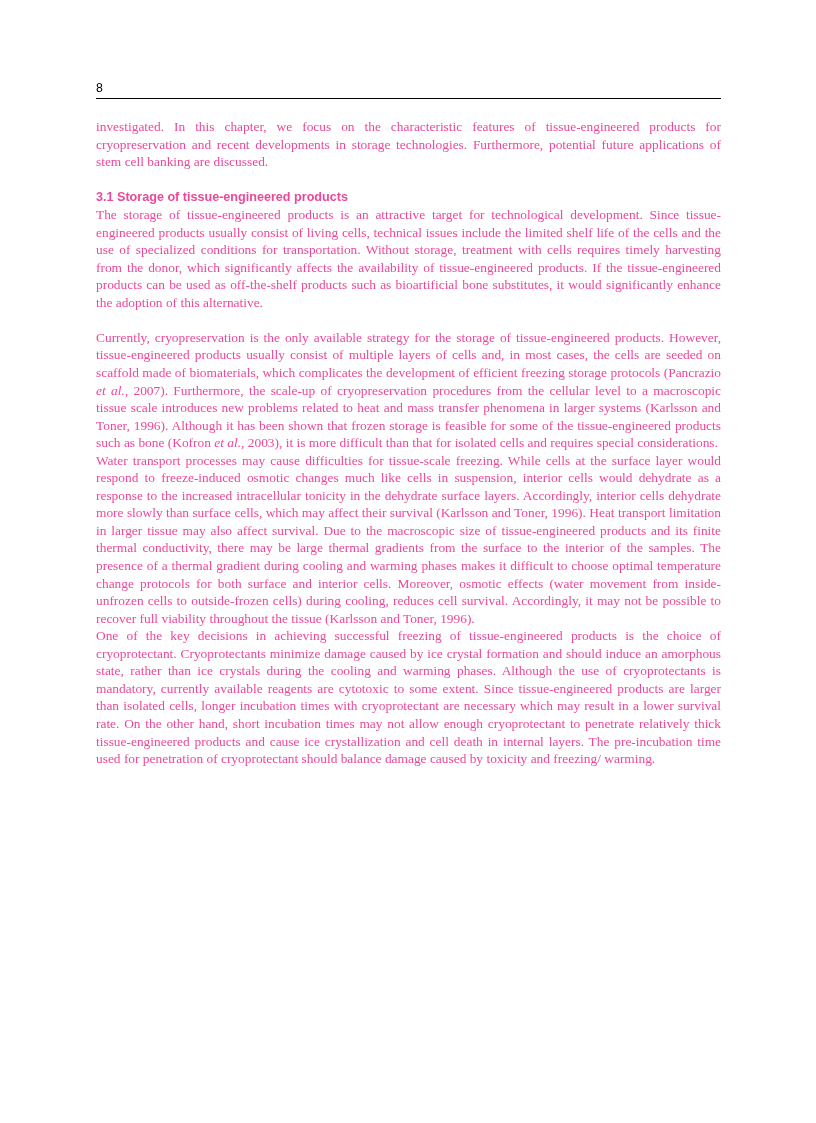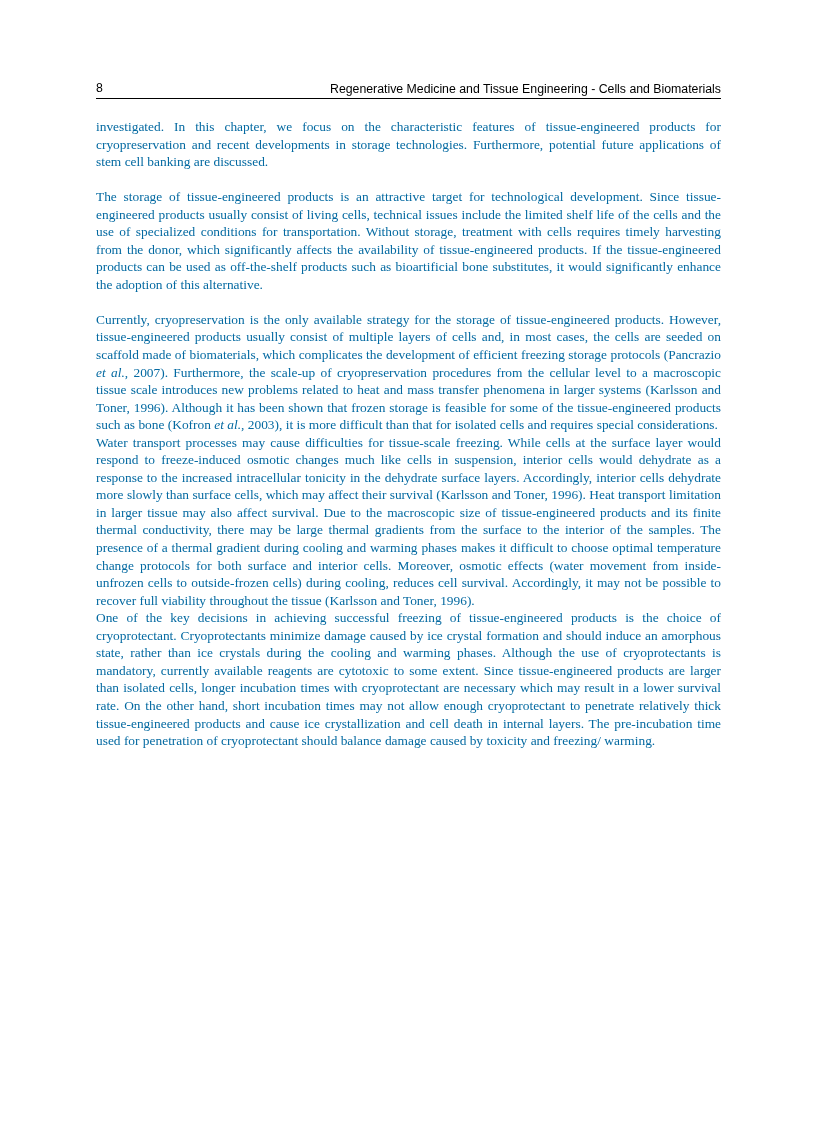--- a/index.html
+++ b/index.html
@@ -6,38 +6,38 @@
   body { width: 816px; height: 1123px; position: relative; overflow: hidden; }
   .page { position: absolute; left: 96px; top: 0; width: 625px; }
   .running-head {
     position: absolute; top: 80px; left: 0; width: 625px; height: 18px;
     border-bottom: 1.3px solid #000;
     font-family: "Liberation Sans", sans-serif; font-size: 12.3px; color: #000;
   }
   .running-head .pno { position: absolute; left: 0; top: 1px; }
   .running-head .rtitle { position: absolute; right: 0; top: 2px; }
   .body { position: absolute; top: 118px; left: 0; width: 625px;
-    font-family: "Liberation Serif", serif; font-size: 13.4px; line-height: 17.55px; color: #0369a1; }
+    font-family: "Liberation Serif", serif; font-size: 13.4px; line-height: 17.55px; color: #ec4899; }
   p { margin: 0; text-align: justify; text-align-last: left; }
   .gap { height: 17.5px; }
   h2, h3 { margin: 0; font-family: "Liberation Sans", sans-serif; font-weight: bold;
     font-size: 12.6px; line-height: 18px; }
   .ital { font-style: italic; }
 </style>
 </head>
 <body>
 
 <div class="page">
   <div class="running-head">
     <span class="pno">8</span>
-    <span class="rtitle">Regenerative Medicine and Tissue Engineering - Cells and Biomaterials</span>
   </div>
 
   <div class="body">
     <p>investigated. In this chapter, we focus on the characteristic features of tissue-engineered products for cryopreservation and recent developments in storage technologies. Furthermore, potential future applications of stem cell banking are discussed.</p>
     <div class="gap"></div>
+    <h2>3.1 Storage of tissue-engineered products</h2>
     <p>The storage of tissue-engineered products is an attractive target for technological development. Since tissue-engineered products usually consist of living cells, technical issues include the limited shelf life of the cells and the use of specialized conditions for transportation. Without storage, treatment with cells requires timely harvesting from the donor, which significantly affects the availability of tissue-engineered products.  If the tissue-engineered products can be used as off-the-shelf products such as bioartificial bone substitutes, it would significantly enhance the adoption of this alternative.</p>
     <div class="gap"></div>
     <p><span>Currently, cryopreservation is the only available strategy for the storage of tissue-engineered products. However, tissue-engineered products usually consist of multiple layers of cells and, in most cases, the cells are seeded on scaffold made of biomaterials, which complicates the development of efficient freezing storage protocols (Pancrazio </span><span class="ital">et al.</span><span>, 2007). Furthermore, the scale-up of cryopreservation procedures from the cellular level to a macroscopic tissue scale introduces new problems related to heat and mass transfer phenomena in larger systems (Karlsson and Toner, 1996). Although it has been shown that frozen storage is feasible for some of the tissue-engineered products such as bone (Kofron </span><span class="ital">et al.</span><span>, 2003), it is more difficult than that for isolated cells and requires special considerations.</span></p>
     <p>Water transport processes may cause difficulties for tissue-scale freezing. While cells at the surface layer would respond to freeze-induced osmotic changes much like cells in suspension, interior cells would dehydrate as a response to the increased intracellular tonicity in the dehydrate surface layers. Accordingly, interior cells dehydrate more slowly than surface cells, which may affect their survival (Karlsson and Toner, 1996). Heat transport limitation in larger tissue may also affect survival. Due to the macroscopic size of tissue-engineered products and its finite thermal conductivity, there may be large thermal gradients from the surface to the interior of the samples. The presence of a thermal gradient during cooling and warming phases makes it difficult to choose optimal temperature change protocols for both surface and interior cells. Moreover, osmotic effects (water movement from inside-unfrozen cells to outside-frozen cells) during cooling, reduces cell survival. Accordingly, it may not be possible to recover full viability throughout the tissue (Karlsson and Toner, 1996).</p>
     <p>One of the key decisions in achieving successful freezing of tissue-engineered products is the choice of cryoprotectant. Cryoprotectants minimize damage caused by ice crystal formation and should induce an amorphous state, rather than ice crystals during the cooling and warming phases. Although the use of cryoprotectants is mandatory, currently available reagents are cytotoxic to some extent. Since tissue-engineered products are larger than isolated cells, longer incubation times with cryoprotectant are necessary which may result in a lower survival rate. On the other hand, short incubation times may not allow enough cryoprotectant to penetrate relatively thick tissue-engineered products and cause ice crystallization and cell death in internal layers. The pre-incubation time used for penetration of cryoprotectant should balance damage caused by toxicity and freezing/ warming.</p>
   </div>
 </div>
 
 </body></html>

